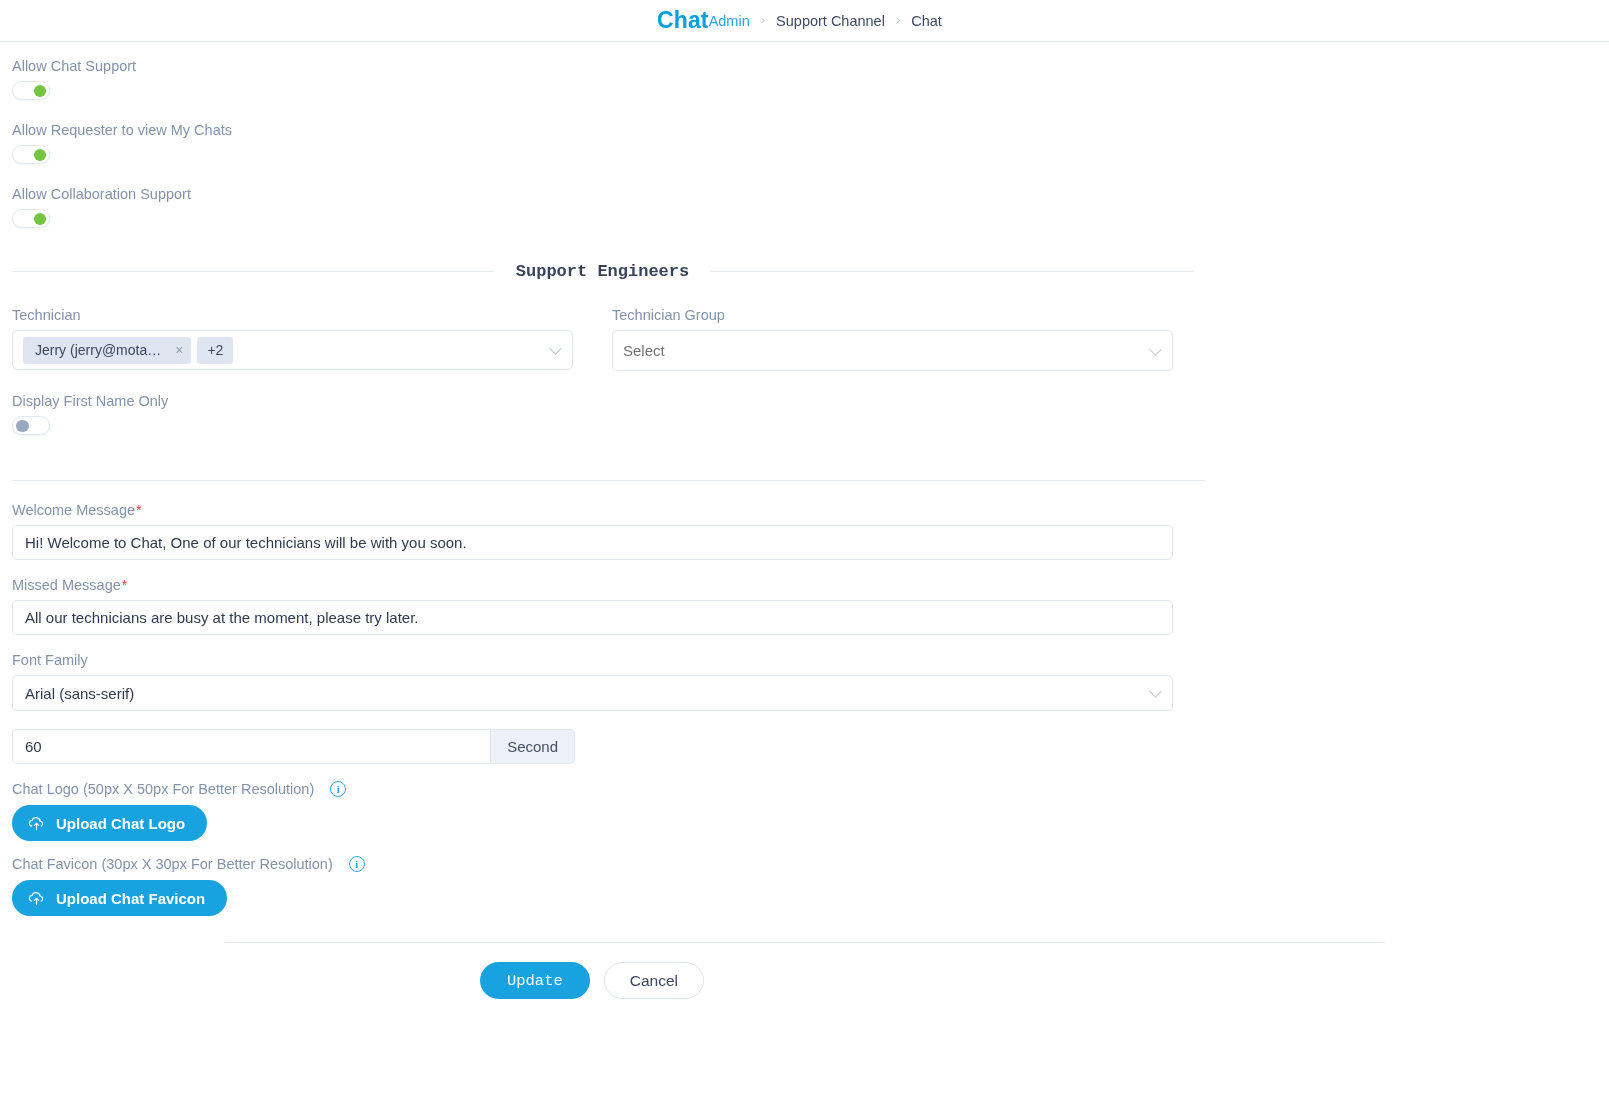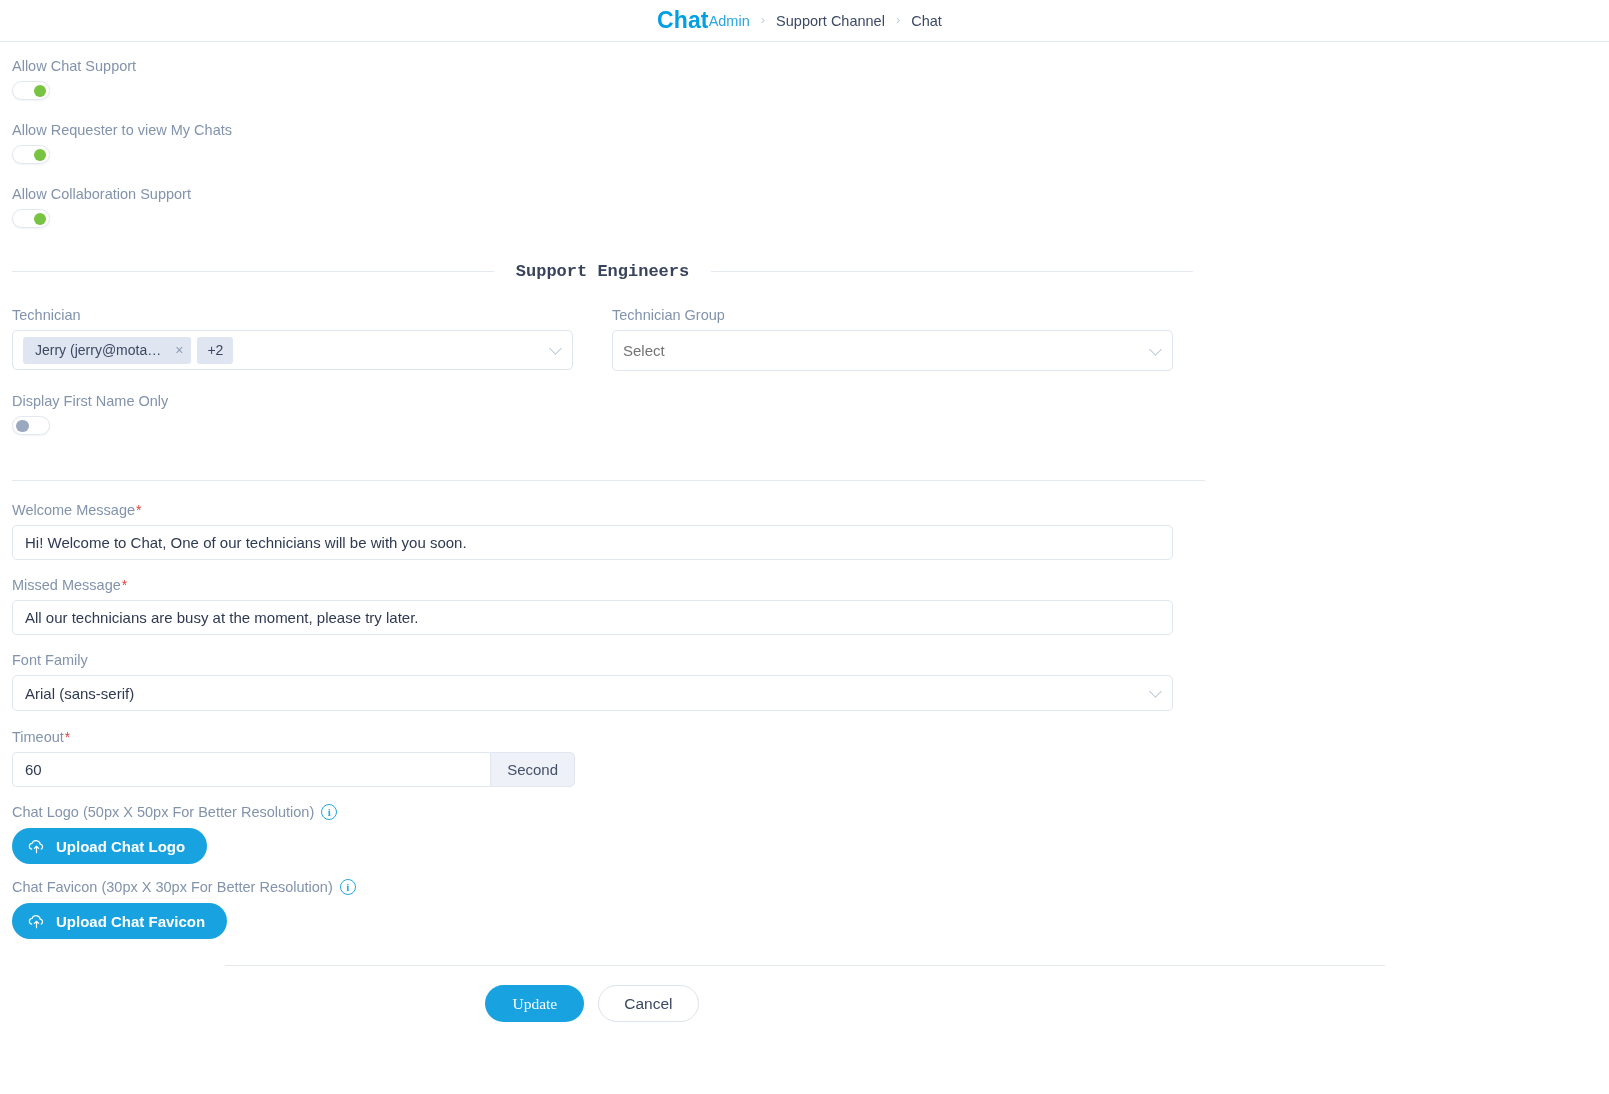--- a/index.html
+++ b/index.html
@@ -236,21 +236,21 @@
     align-items: center;
     padding: 0 16px;
   }
 
   
   .upload-label {
     font-size: 14.5px;
     color: #8293ab;
     display: flex;
     align-items: center;
-    gap: 7px;
+    gap: 16px;
     margin-bottom: 8px;
   }
   .info-icon {
     width: 16px;
     height: 16px;
     border: 1.4px solid #2ba6e0;
     border-radius: 50%;
     color: #2ba6e0;
     font-size: 11px;
     font-weight: 700;
@@ -294,21 +294,21 @@
   }
   .btn-primary {
     background: #18a3e0;
     color: #fff;
     border: none;
     border-radius: 19px;
     height: 37px;
     padding: 0 27px;
     font-size: 15.5px;
     cursor: pointer;
-    font-family: Liberation Serif, serif;
+    font-family: Liberation Mono, monospace;
   }
   .btn-secondary {
     background: #fff;
     color: #3c4760;
     border: 1px solid #dde3ec;
     border-radius: 19px;
     height: 37px;
     padding: 0 25px;
     font-size: 15.5px;
     cursor: pointer;
@@ -404,21 +404,20 @@
 
   <div class="field-block" style="margin-top:17px;">
     <span class="field-label">Font Family</span>
     <div class="select-input">
       <span>Arial (sans-serif)</span>
       <span class="caret"></span>
     </div>
   </div>
 
   <div class="field-block" style="margin-top:18px;">
-    <span class="field-label"><span>Timeout</span><span class="req">*</span></span>
     <div class="input-group">
       <div class="gi">60</div>
       <div class="addon">Second</div>
     </div>
   </div>
 
   <div class="field-block" style="margin-top:17px;">
     <div class="upload-label">
       <span>Chat Logo (50px X 50px For Better Resolution)</span>
       <span class="info-icon">i</span>

